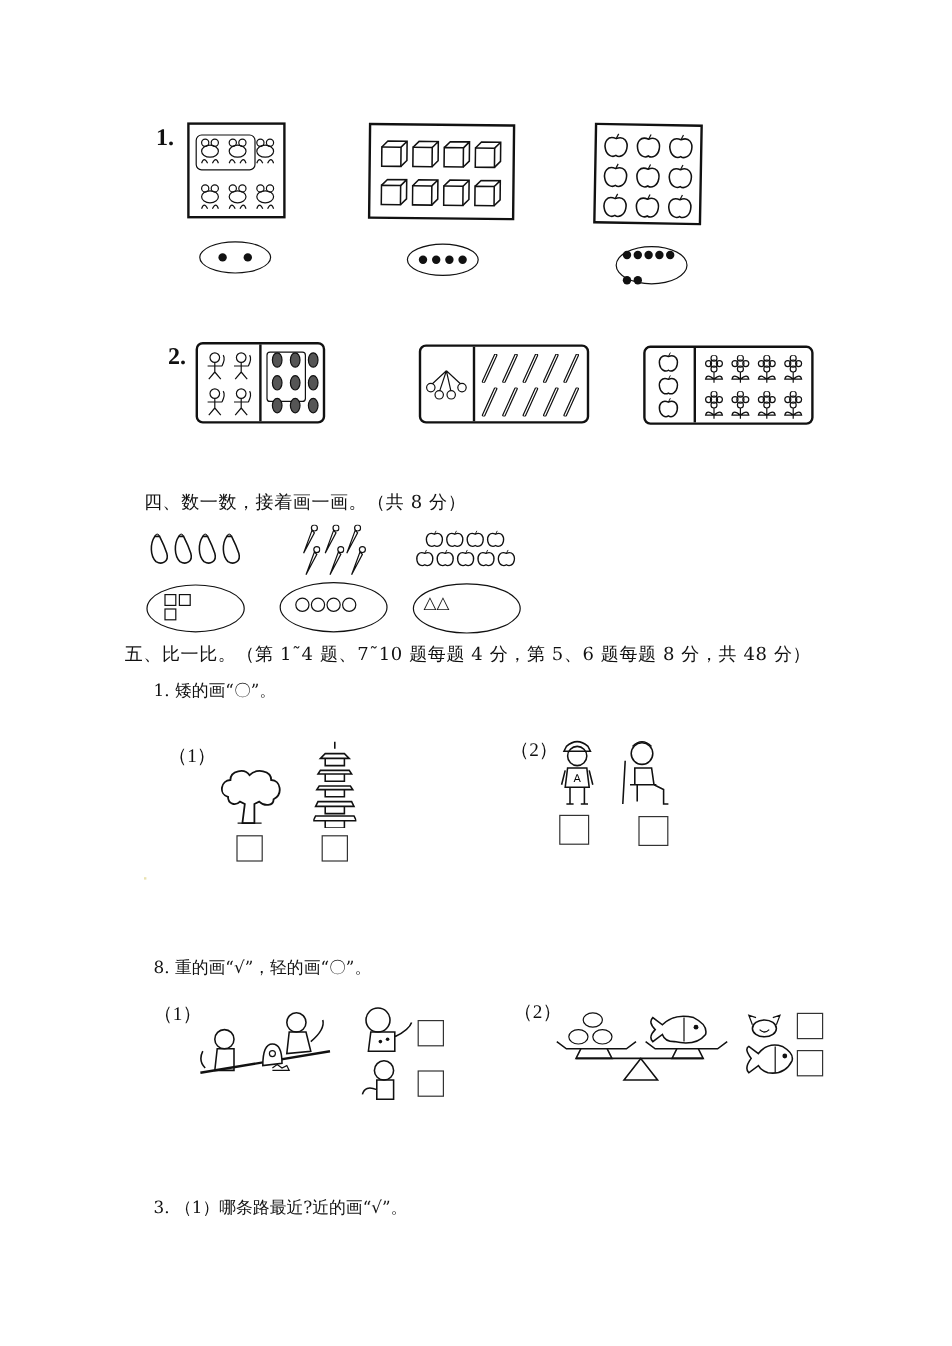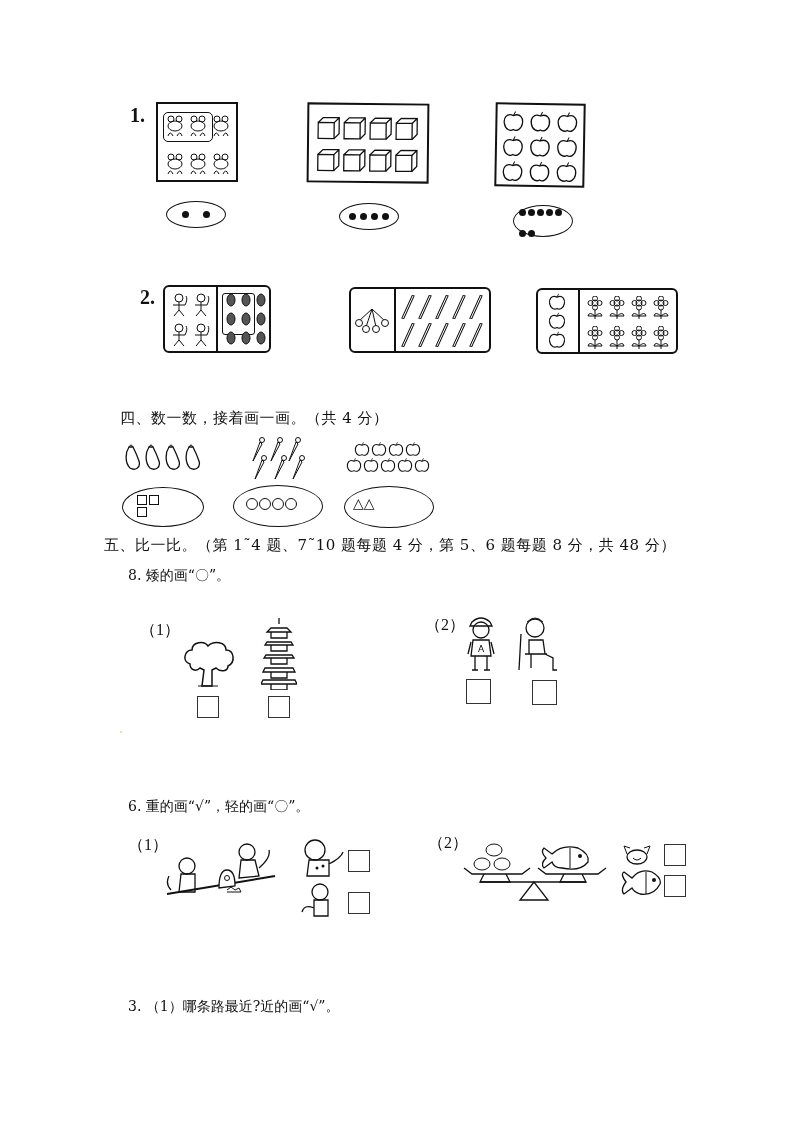--- a/index.html
+++ b/index.html
@@ -345,21 +345,21 @@
         <circle cx="9" cy="7" r="3" fill="none" stroke="#111"></circle>
         <circle cx="9" cy="2.5" r="2.5" fill="none" stroke="#111"></circle>
         <circle cx="4.5" cy="7" r="2.5" fill="none" stroke="#111"></circle>
         <circle cx="13.5" cy="7" r="2.5" fill="none" stroke="#111"></circle>
         <circle cx="9" cy="11.5" r="2.5" fill="none" stroke="#111"></circle>
         <path d="M9 14 L9 23 M9 20 Q3 15 2 20 Z M9 20 Q15 15 16 20 Z" fill="none" stroke="#111"></path>
       </svg>
   </div>
 </div>
 
-<div class="heading" style="left:120px;top:409px;">四、数一数，接着画一画。（共 4 分）</div>
+<div class="heading" style="left:120px;top:409px;">四、数一数，接着画一画。（共 8 分）</div>
 
 <div class="abs" style="left:124px;top:443px;display:flex;gap:2px;">
   <svg width="18" height="28" viewBox="0 0 18 28">
       <path d="M5 4 C1 10 1 20 6 25 C11 28 17 25 15 18 C13 12 11 8 9 4 Z" fill="none" stroke="#111" stroke-width="1.3"></path>
       <path d="M5 4 Q7 0 9 4" fill="none" stroke="#111"></path>
     </svg>
   <svg width="18" height="28" viewBox="0 0 18 28">
       <path d="M5 4 C1 10 1 20 6 25 C11 28 17 25 15 18 C13 12 11 8 9 4 Z" fill="none" stroke="#111" stroke-width="1.3"></path>
       <path d="M5 4 Q7 0 9 4" fill="none" stroke="#111"></path>
     </svg>
@@ -455,21 +455,21 @@
         <path d="M11 4 C4 1 1 7 2 12 C3 18 8 19 11 17 C14 19 19 18 20 12 C21 7 18 1 11 4 Z" fill="none" stroke="#111" stroke-width="1.5"></path>
         <path d="M11 4 L13 0" stroke="#111"></path>
       </svg>
   </div>
 </div>
 <div class="oval" style="left:344px;top:486px;width:90px;height:42px;justify-content:flex-start;">
   <span style="margin-left:8px;margin-top:-8px;font-size:14px;font-family:'DejaVu Sans',sans-serif;">△△</span>
 </div>
 
 <div class="heading" style="left:104px;top:536px;">五、比一比。（第 1˜4 题、7˜10 题每题 4 分，第 5、6 题每题 8 分，共 48 分）</div>
-<div class="sub" style="left:128px;top:567px;">8. 矮的画“〇”。</div>
+<div class="sub" style="left:128px;top:567px;">1. 矮的画“〇”。</div>
 
 <div class="paren" style="left:140px;top:620px;">（1）</div>
 <svg class="abs" style="left:182px;top:640px;" width="54" height="50" viewBox="0 0 54 50">
     <path d="M8 24 C0 22 2 10 10 10 C10 2 22 0 26 6 C32 0 44 2 44 10 C52 10 54 22 46 26 C46 32 38 32 34 28 L30 30 L30 46 L20 46 L22 30 L18 28 C14 32 8 30 8 24 Z" fill="none" stroke="#111" stroke-width="1.5"></path>
     <path d="M16 46 L36 46" stroke="#111"></path>
   </svg>
 <svg class="abs" style="left:261px;top:618px;" width="36" height="72" viewBox="0 0 36 72">
     <path d="M18 0 L18 6 M10 10 L26 10 L30 14 L6 14 Z M10 14 L10 20 L26 20 L26 14 M6 24 L30 24 L32 27 L4 27 Z M10 27 L10 33 L26 33 L26 27 M5 37 L31 37 L33 40 L3 40 Z M10 40 L10 46 L26 46 L26 40 M4 50 L32 50 L34 54 L2 54 Z M10 54 L10 60 L26 60 L26 54 M2 62 L34 62 L36 66 L0 66 Z M10 66 L10 72 L26 72 L26 66" fill="none" stroke="#111" stroke-width="1.3"></path>
   </svg>
 <div class="ansbox" style="left:197px;top:696px;"></div>
@@ -485,21 +485,21 @@
 <svg class="abs" style="left:517px;top:614px;" width="42" height="62" viewBox="0 0 42 62">
     <circle cx="18" cy="14" r="9" fill="none" stroke="#111" stroke-width="1.3"></circle>
     <path d="M10 8 Q18 0 26 8" fill="none" stroke="#111"></path>
     <path d="M4 20 L2 56 M12 26 L26 26 L28 40 L12 40 Z M28 40 L36 44 L36 56 L40 56 M14 40 L14 54 M8 40 L30 40" fill="none" stroke="#111" stroke-width="1.3"></path>
   </svg>
 <div class="ansbox" style="left:466px;top:679px;width:25px;height:25px;"></div>
 <div class="ansbox" style="left:532px;top:680px;width:25px;height:25px;"></div>
 
 <div class="abs" style="left:120px;top:731px;width:2px;height:2px;background:#e9e2b0;"></div>
 
-<div class="sub" style="left:128px;top:798px;">6. 重的画“√”，轻的画“〇”。</div>
+<div class="sub" style="left:128px;top:798px;">8. 重的画“√”，轻的画“〇”。</div>
 
 <div class="paren" style="left:128px;top:835px;">（1）</div>
 <svg class="abs" style="left:165px;top:840px;" width="120" height="60" viewBox="0 0 120 60">
     <path d="M2 54 L110 36" stroke="#111" stroke-width="2"></path>
     <path d="M54 48 Q54 30 62 30 Q70 30 70 46 Z" fill="#fff" stroke="#111" stroke-width="1.3"></path>
     <circle cx="62" cy="38" r="2.5" fill="none" stroke="#111"></circle>
     <path d="M62 52 L76 52 L74 48 L70 50 L66 47 L62 50" fill="none" stroke="#111"></path>
     <circle cx="22" cy="26" r="8" fill="none" stroke="#111" stroke-width="1.3"></circle>
     <path d="M16 34 L14 52 L30 52 L30 34 Z M4 36 Q0 44 6 50" fill="none" stroke="#111" stroke-width="1.3"></path>
     <circle cx="82" cy="12" r="8" fill="none" stroke="#111" stroke-width="1.3"></circle>

